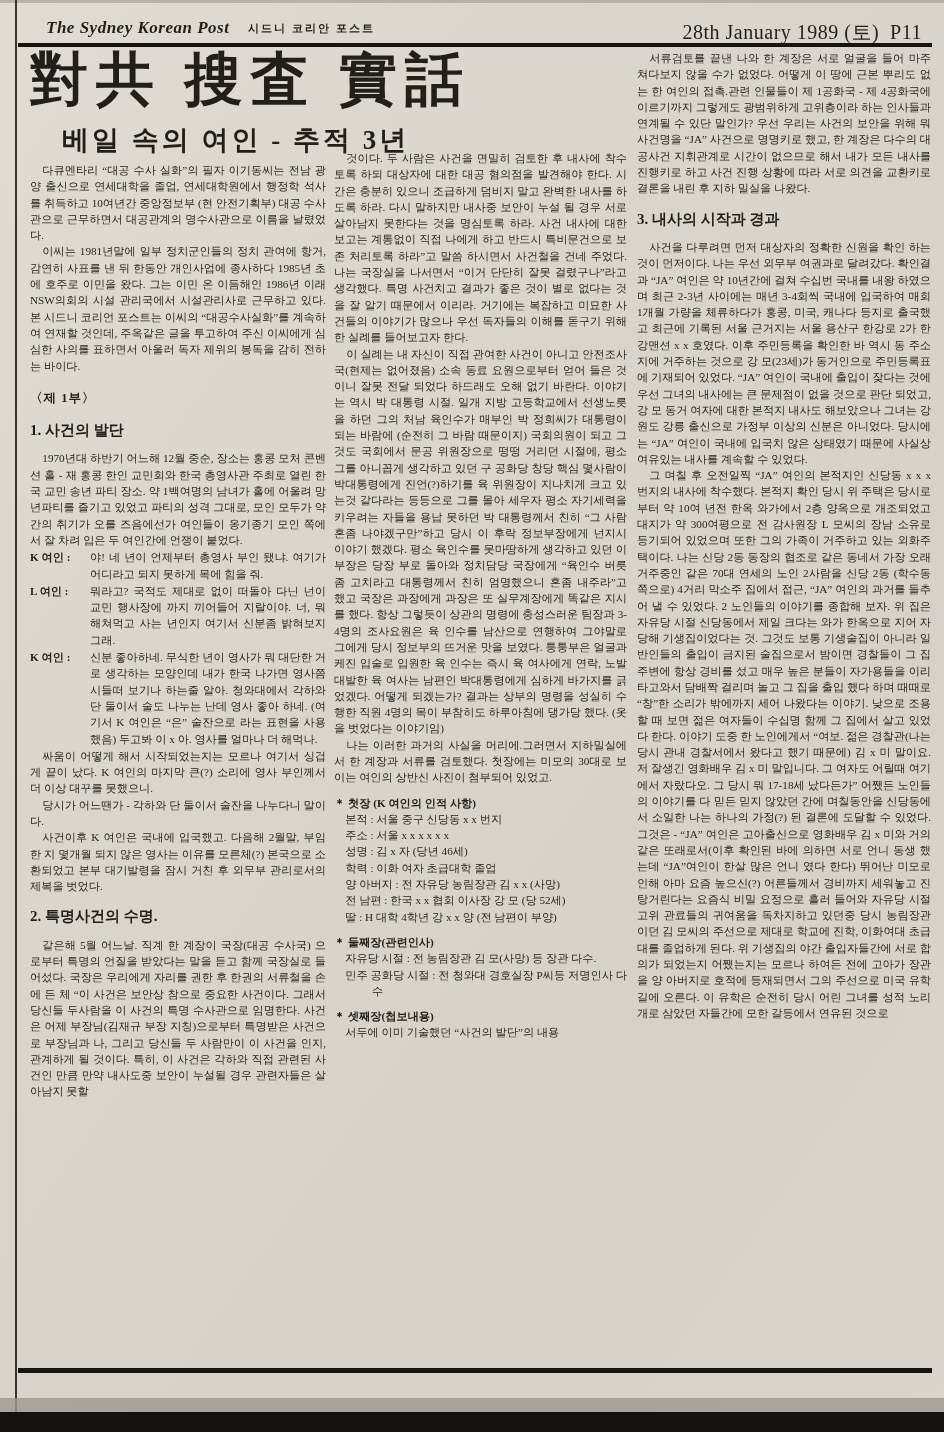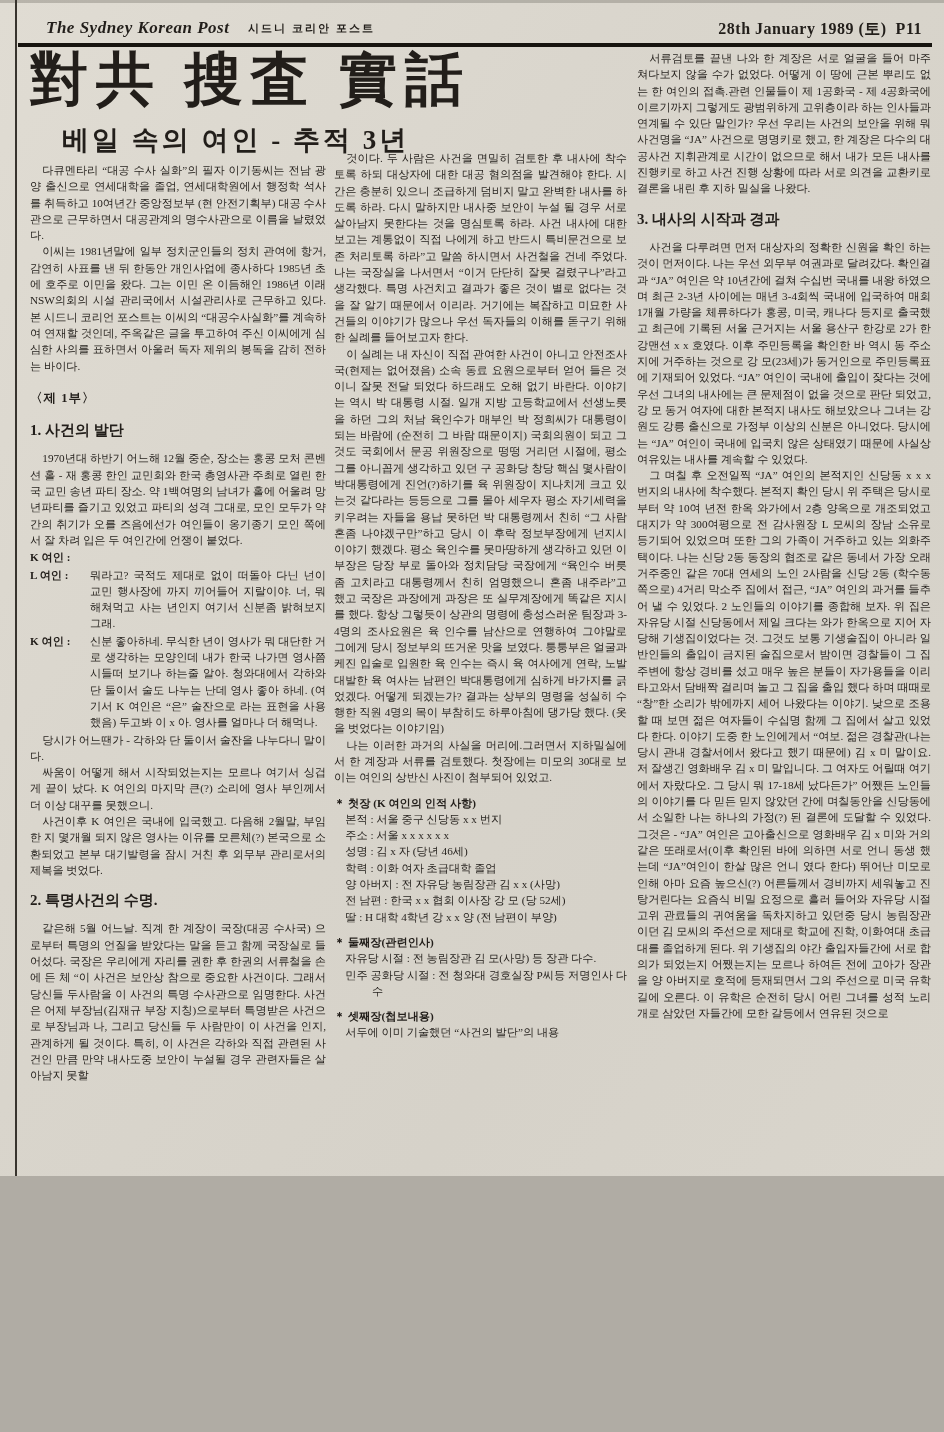--- a/index.html
+++ b/index.html
@@ -1,27 +1,27 @@
 <!DOCTYPE html>
 <html><head>
 <meta charset="utf-8">
 <style>
   html,body{margin:0;padding:0;}
   body{width:944px;height:1432px;overflow:hidden;background:#b0aca4;font-family:"Liberation Serif","DejaVu Serif",serif;}
-  .page{position:relative;width:944px;height:1176px;overflow:hidden;
+  .page{position:relative;width:944px;height:1432px;overflow:hidden;
         background:linear-gradient(125deg,#e0dcd3 0%,#dad6cd 35%,#d6d2c9 70%,#d9d5cc 100%);
         color:#221e1a;}
   .edge-left{position:absolute;left:15px;top:0;width:2px;height:1432px;background:#38342e;}
   .edge-top{position:absolute;left:0;top:0;width:944px;height:3px;background:#6e6a62;opacity:.35;}
 
   
   .hdr{position:absolute;left:18px;top:10px;width:914px;height:32px;}
   .masthead-en{position:absolute;left:28px;top:8px;font-size:17px;font-weight:bold;font-style:italic;letter-spacing:.5px;}
   .masthead-kr{position:absolute;left:230px;top:11px;font-size:11px;font-weight:bold;font-family:"Liberation Sans","DejaVu Sans",sans-serif;letter-spacing:2px;}
-  .dateline{position:absolute;right:10px;top:9px;font-size:16px;font-weight:bold;letter-spacing:.5px;}
+  .dateline{position:absolute;right:10px;top:9px;font-size:20px;font-weight:normal;letter-spacing:.5px;}
   .hdr-rule{position:absolute;left:18px;top:43px;width:914px;height:4px;background:#17140f;}
 
   
   .headline-main{position:absolute;left:30px;top:50px;width:600px;font-size:58px;font-weight:bold;letter-spacing:8px;line-height:1.05;}
   .headline-sub{position:absolute;left:62px;top:122px;width:560px;font-size:27px;font-weight:bold;letter-spacing:3px;}
 
   
   .col{position:absolute;overflow:hidden;font-size:11.2px;line-height:16.3px;text-align:justify;word-break:break-all;}
   .col-1{left:30px;top:162px;width:296px;height:1202px;}
   .col-2{left:334px;top:150px;width:293px;height:1214px;}
@@ -58,31 +58,32 @@
   <div class="headline-sub">베일 속의 여인 - 추적 3년</div>
 
   <div class="col col-1">
       <div class="blk p">다큐멘타리 “대공 수사 실화”의 필자 이기동씨는 전남 광양 출신으로 연세대학을 졸업, 연세대학원에서 행정학 석사를 취득하고 10여년간 중앙정보부 (현 안전기획부) 대공 수사관으로 근무하면서 대공관계의 명수사관으로 이름을 날렸었다.</div>
       <div class="blk p">이씨는 1981년말에 일부 정치군인들의 정치 관여에 항거, 감연히 사표를 낸 뒤 한동안 개인사업에 종사하다 1985년 초에 호주로 이민을 왔다. 그는 이민 온 이듬해인 1986년 이래 NSW의회의 시설 관리국에서 시설관리사로 근무하고 있다. 본 시드니 코리언 포스트는 이씨의 “대공수사실화”를 계속하여 연재할 것인데, 주옥같은 글을 투고하여 주신 이씨에게 심심한 사의를 표하면서 아울러 독자 제위의 봉독을 감히 전하는 바이다.</div>
       <div class="blk part">〈제 1부〉</div>
       <div class="blk heading">1.  사건의 발단</div>
       <div class="blk p">1970년대 하반기 어느해 12월 중순, 장소는 홍콩 모처 콘벤션 홀 - 재 홍콩 한인 교민회와 한국 총영사관 주최로 열린 한국 교민 송년 파티 장소. 약 1백여명의 남녀가 홀에 어울려 망년파티를 즐기고 있었고 파티의 성격 그대로, 모인 모두가 약간의 취기가 오를 즈음에선가 여인들이 옹기종기 모인 쪽에서 잘 차려 입은 두 여인간에 언쟁이 붙었다.</div>
       <div class="blk dialog">
         <span class="dlabel">K 여인 :</span>
+        <span class="dtext">야!  네 년이 언제부터 총영사 부인 됐냐. 여기가 어디라고 되지 못하게 목에 힘을 줘.</span>
       </div>
       <div class="blk dialog">
         <span class="dlabel">L 여인 :</span>
         <span class="dtext">뭐라고? 국적도 제대로 없이 떠돌아 다닌 넌이 교민 행사장에 까지 끼어들어 지랄이야. 너, 뭐 해쳐먹고 사는 년인지 여기서 신분좀 밝혀보지 그래.</span>
       </div>
       <div class="blk dialog">
         <span class="dlabel">K 여인 :</span>
         <span class="dtext">신분 좋아하네. 무식한 년이 영사가 뭐 대단한 거로 생각하는 모양인데 내가 한국 나가면 영사쯤 시들떠 보기나 하는줄 알아. 청와대에서 각하와 단 둘이서 술도 나누는 난데 영사 좋아 하네. (여기서 K 여인은 “은” 술잔으로 라는 표현을 사용했음) 두고봐 이 x 아. 영사를 얼마나 더 해먹나.</span>
       </div>
+      <div class="blk p">싸움이 어떻게 해서 시작되었는지는 모르나 여기서 싱겁게 끝이 났다. K 여인의 마지막 큰(?) 소리에 영사 부인께서 더 이상 대꾸를 못했으니.</div>
       <div class="blk p">당시가 어느땐가 - 각하와 단 둘이서 술잔을 나누다니 말이다.</div>
-      <div class="blk p">싸움이 어떻게 해서 시작되었는지는 모르나 여기서 싱겁게 끝이 났다. K 여인의 마지막 큰(?) 소리에 영사 부인께서 더 이상 대꾸를 못했으니.</div>
       <div class="blk p">사건이후 K 여인은 국내에 입국했고. 다음해 2월말, 부임한 지 몇개월 되지 않은 영사는 이유를 모른체(?) 본국으로 소환되었고 본부 대기발령을 잠시 거친 후 외무부 관리로서의 제복을 벗었다.</div>
       <div class="blk heading">2.  특명사건의 수명.</div>
       <div class="blk p">같은해 5월 어느날. 직계 한 계장이 국장(대공 수사국) 으로부터 특명의 언질을 받았다는 말을 듣고 함께 국장실로 들어섰다. 국장은 우리에게 자리를 권한 후 한권의 서류철을 손에 든 체 “이 사건은 보안상 참으로 중요한 사건이다. 그래서 당신들 두사람을 이 사건의 특명 수사관으로 임명한다. 사건은 어제 부장님(김재규 부장 지칭)으로부터 특명받은 사건으로 부장님과 나, 그리고 당신들 두 사람만이 이 사건을 인지, 관계하게 될 것이다. 특히, 이 사건은 각하와 직접 관련된 사건인 만큼 만약 내사도중 보안이 누설될 경우 관련자들은 살아남지 못할</div>
     </div>
   <div class="col col-2">
       <div class="blk p">것이다. 두 사람은 사건을 면밀히 검토한 후 내사에 착수토록 하되 대상자에 대한 대공 혐의점을 발견해야 한다. 시간은 충분히 있으니 조급하게 덤비지 말고 완벽한 내사를 하도록 하라. 다시 말하지만 내사중 보안이 누설 될 경우 서로 살아남지 못한다는 것을 명심토록 하라. 사건 내사에 대한 보고는 계통없이 직접 나에게 하고 반드시 특비문건으로 보존 처리토록 하라”고 말씀 하시면서 사건철을 건네 주었다. 나는 국장실을 나서면서 “이거 단단히 잘못 걸렸구나”라고 생각했다. 특명 사건치고 결과가 좋은 것이 별로 없다는 것을 잘 알기 때문에서 이리라. 거기에는 복잡하고 미묘한 사건들의 이야기가 많으나 우선 독자들의 이해를 돋구기 위해 한 실례를 들어보고자 한다.</div>
       <div class="blk p">이 실례는 내 자신이 직접 관여한 사건이 아니고 안전조사국(현제는 없어졌음) 소속 동료 요원으로부터 얻어 들은 것이니 잘못 전달 되었다 하드래도 오해 없기 바란다. 이야기는 역시 박 대통령 시절. 일개 지방 고등학교에서 선생노릇을 하던 그의 처남 육인수가 매부인 박 정희씨가 대통령이 되는 바람에 (순전히 그 바람 때문이지) 국회의원이 되고 그것도 국회에서 문공 위원장으로 떵떵 거리던 시절에, 평소 그를 아니꼽게 생각하고 있던 구 공화당 창당 핵심 몇사람이 박대통령에게 진언(?)하기를 육 위원장이 지나치게 크고 있는것 같다라는 등등으로 그를 몰아 세우자 평소 자기세력을 키우려는 자들을 용납 못하던 박 대통령께서 친히 “그 사람 혼좀 나야겠구만”하고 당시 이 후락 정보부장에게 넌지시 이야기 했겠다. 평소 육인수를 못마땅하게 생각하고 있던 이 부장은 당장 부로 돌아와 정치담당 국장에게 “육인수 버릇좀 고치라고 대통령께서 친히 엄명했으니 혼좀 내주라”고 했고 국장은 과장에게 과장은 또 실무계장에게 똑같은 지시를 했다. 항상 그렇듯이 상관의 명령에 충성스러운 팀장과 3-4명의 조사요원은 육 인수를 남산으로 연행하여 그야말로 그에게 당시 정보부의 뜨거운 맛을 보였다. 퉁퉁부은 얼굴과 케진 입술로 입원한 육 인수는 즉시 육 여사에게 연락, 노발대발한 육 여사는 남편인 박대통령에게 심하게 바가지를 긁었겠다. 어떻게 되겠는가? 결과는 상부의 명령을 성실히 수행한 직원 4명의 목이 부참히도 하루아침에 댕가당 했다. (옷을 벗었다는 이야기임)</div>
       <div class="blk p">나는 이러한 과거의 사실을 머리에.그러면서 지하밀실에서 한 계장과 서류를 검토했다. 첫장에는 미모의 30대로 보이는 여인의 상반신 사진이 첨부되어 있었고.</div>
       <div class="blk listhead">＊ 첫장 (K 여인의 인적 사항)</div>
       <div class="blk line">본적 :  서울 중구 신당동 x x 번지</div>

